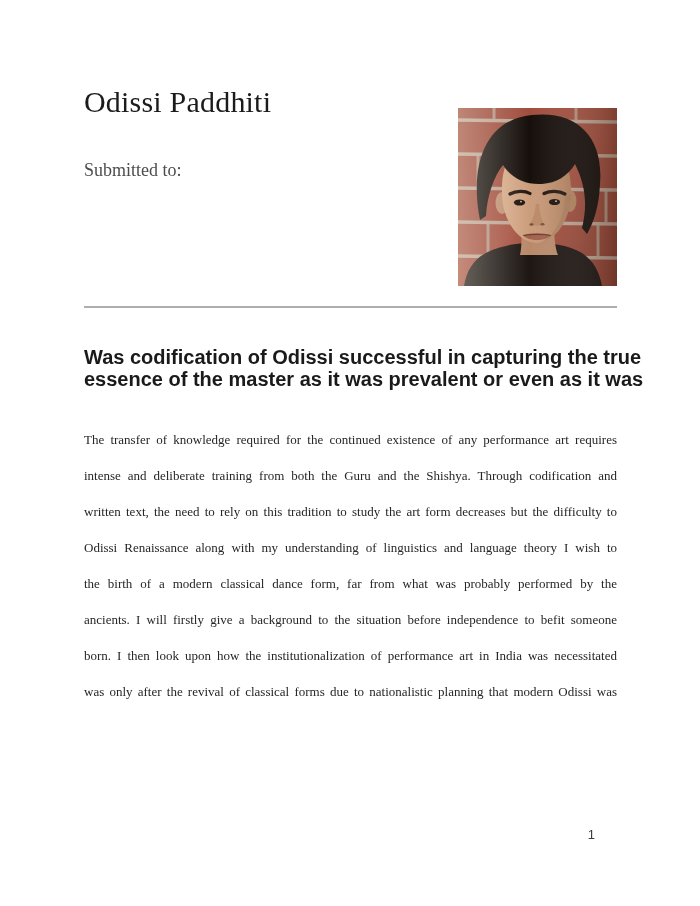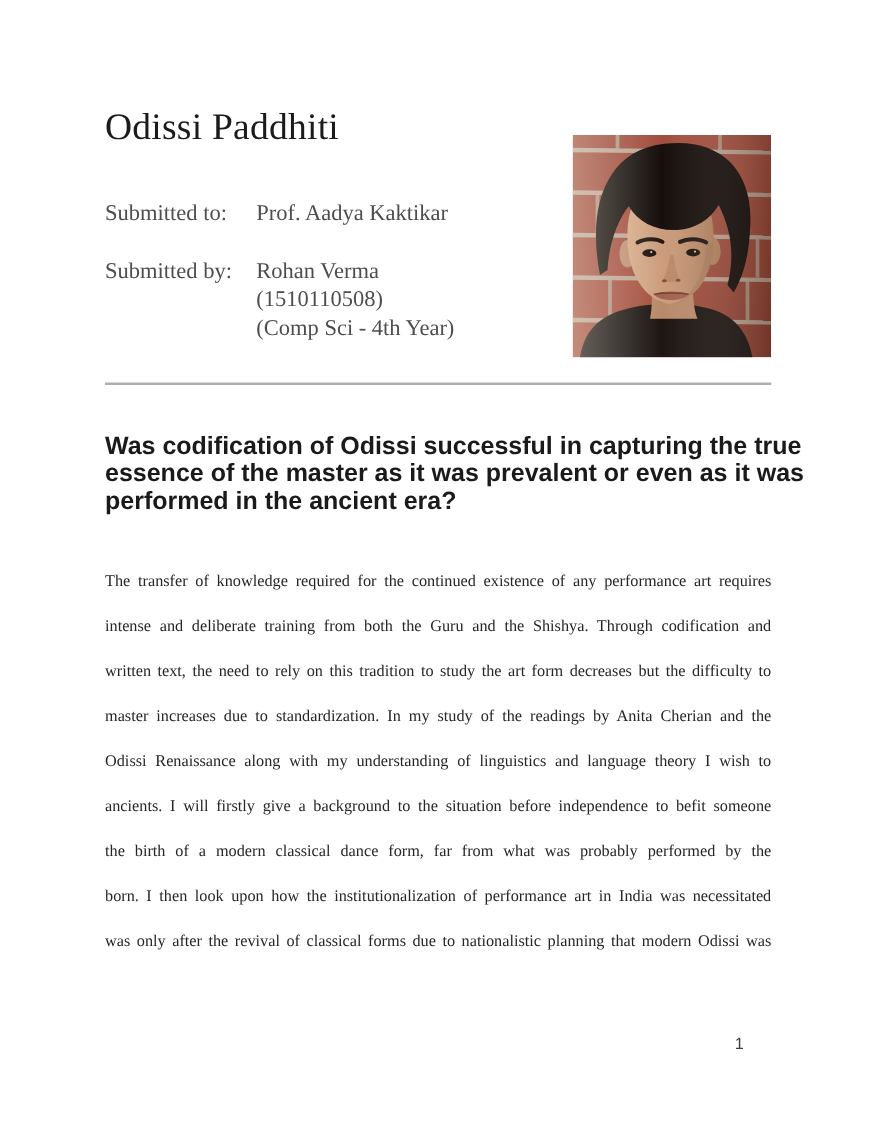--- a/index.html
+++ b/index.html
@@ -15,21 +15,21 @@
     margin:0; font-size:30px; font-weight:400;
     line-height:30px; color:#1b1b1b;
     font-family:"Liberation Serif", serif;
     letter-spacing:0.2px;
   }
   .meta {
     position:absolute; left:84px; width:420px;
     display:flex; align-items:flex-start;
     font-size:18px; line-height:23px; color:#4d4d4d;
   }
-  .meta-to { top:159px; }
+  .meta-to { top:159px;gap:47px; }
   .meta-by { top:205px; }
   .meta-label { flex:0 0 121px; }
   .meta-value-stack { display:block; }
   .meta-line { display:block; }
   .photo {
     position:absolute; left:458px; top:108px;
     width:159px; height:178px; margin:0; overflow:hidden;
   }
   .photo svg { display:block; }
   .rule {
@@ -41,21 +41,21 @@
     margin:0; font-family:"Liberation Sans", sans-serif;
     font-weight:bold; font-size:20px; line-height:22px;
     color:#1a1a1a;
   }
   .qline {
     display:block; white-space:nowrap;
     text-align:justify; text-align-last:justify;
   }
   .qline.qlast { text-align-last:left; }
   .bodytext {
-    position:absolute; left:84px; top:447px; width:533px;
+    position:absolute; left:84px; top:422px; width:533px;
     font-size:13px; line-height:36px; color:#262626;
   }
   .bline {
     display:block; white-space:nowrap;
     text-align:justify; text-align-last:justify;
   }
   .pagenum {
     position:absolute; right:83px; top:827px;
     font-family:"Liberation Sans", sans-serif;
     font-size:13px; color:#3c3c3c;
@@ -63,31 +63,22 @@
 </style>
 </head>
 <body>
 
 <div class="page">
 
   <h1 class="title">Odissi Paddhiti</h1>
 
   <div class="meta meta-to">
     <span class="meta-label">Submitted to:</span>
-    <span class="meta-value">Prof. Aadya Kaktikar</span>
   </div>
 
-  <div class="meta meta-by">
-    <span class="meta-label">Submitted by:</span>
-    <span class="meta-value-stack">
-      <span class="meta-line">Rohan Verma</span>
-      <span class="meta-line">(1510110508)</span>
-      <span class="meta-line">(Comp Sci - 4th Year)</span>
-    </span>
-  </div>
 
   <figure class="photo">
     <svg viewBox="0 0 159 178" width="159" height="178" xmlns="http://www.w3.org/2000/svg">
       <defs>
         <linearGradient id="wallg" x1="0" y1="0" x2="1" y2="1">
           <stop offset="0" stop-color="#9c4939"></stop>
           <stop offset="0.5" stop-color="#a65241"></stop>
           <stop offset="1" stop-color="#8f4334"></stop>
         </linearGradient>
         <linearGradient id="faceg" x1="0" y1="0" x2="1" y2="0">
@@ -146,30 +137,28 @@
         <rect width="159" height="178" fill="url(#lightg)"></rect>
       </g>
     </svg>
   </figure>
 
   <div class="rule"></div>
 
   <h2 class="question">
     <span class="qline">Was codification of Odissi successful in capturing the true</span>
     <span class="qline">essence of the master as it was prevalent or even as it was</span>
-    <span class="qline qlast">performed in the ancient era?</span>
   </h2>
 
   <div class="bodytext">
     <span class="bline">The transfer of knowledge required for the continued existence of any performance art requires</span>
     <span class="bline">intense and deliberate training from both the Guru and the Shishya. Through codification and</span>
     <span class="bline">written text, the need to rely on this tradition to study the art form decreases but the difficulty to</span>
-    <span class="bline">master increases due to standardization. In my study of the readings by Anita Cherian and the</span>
     <span class="bline">Odissi Renaissance along with my understanding of linguistics and language theory I wish to</span>
+    <span class="bline">the birth of a modern classical dance form, far from what was probably performed by the</span>
     <span class="bline">ancients. I will firstly give a background to the situation before independence to befit someone</span>
-    <span class="bline">the birth of a modern classical dance form, far from what was probably performed by the</span>
     <span class="bline">born. I then look upon how the institutionalization of performance art in India was necessitated</span>
     <span class="bline">was only after the revival of classical forms due to nationalistic planning that modern Odissi was</span>
   </div>
 
   <div class="pagenum">1</div>
 
 </div>
 
 </body></html>

